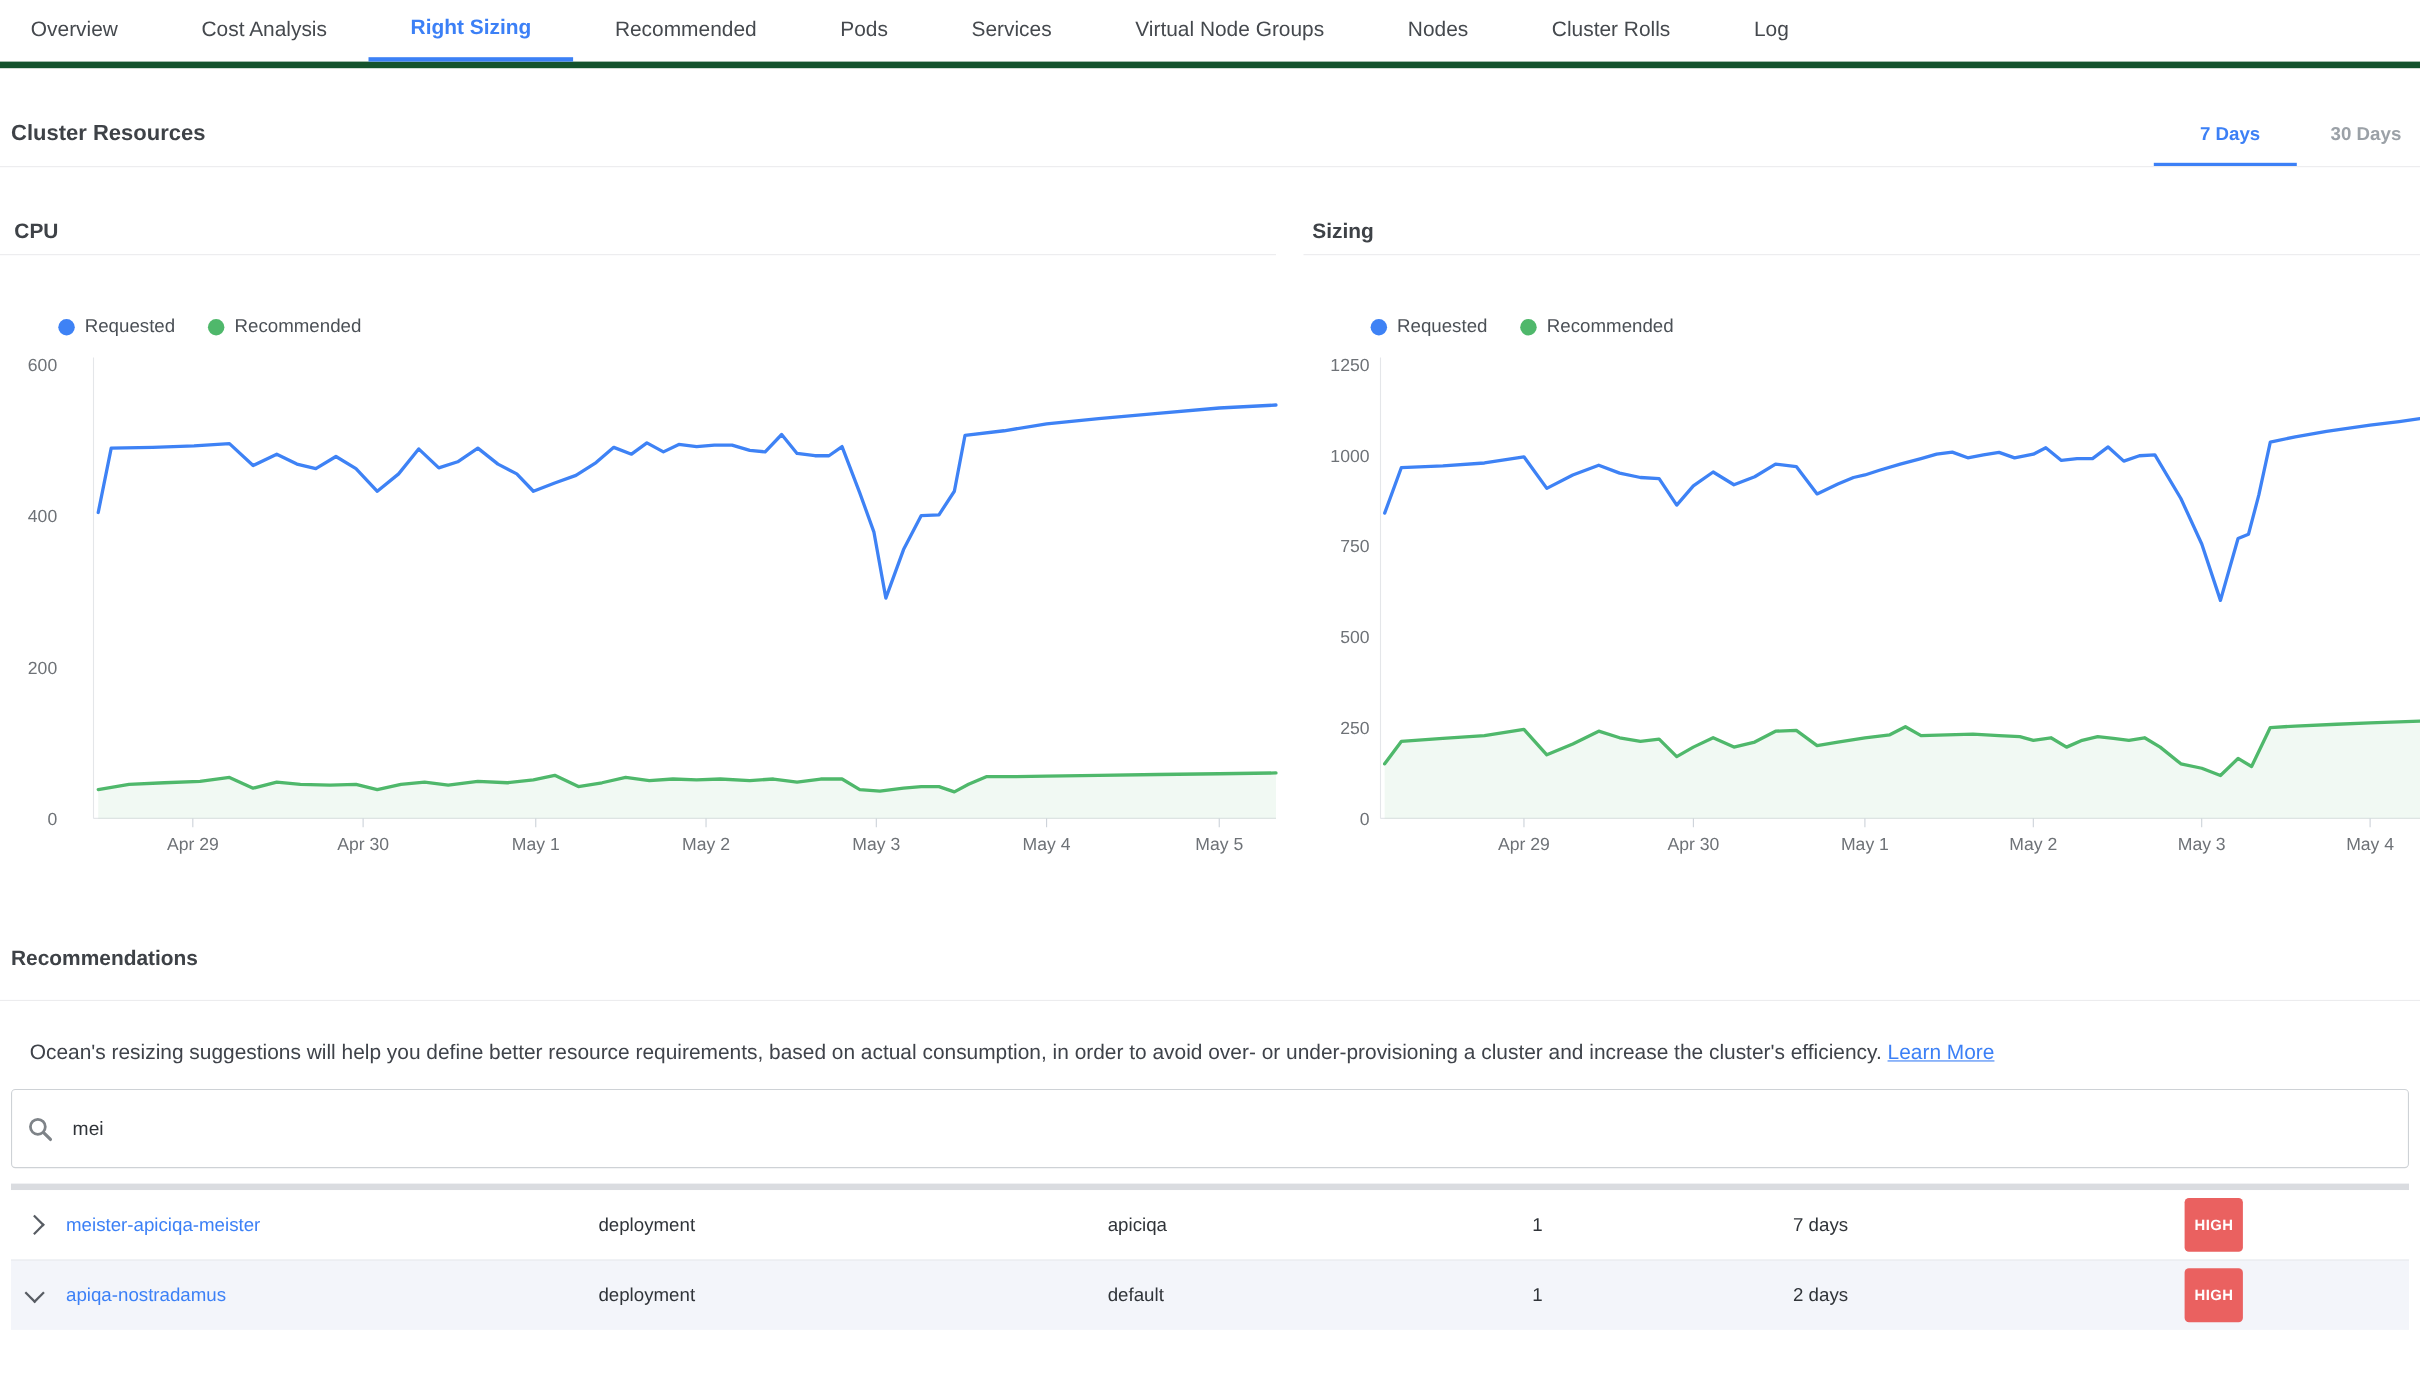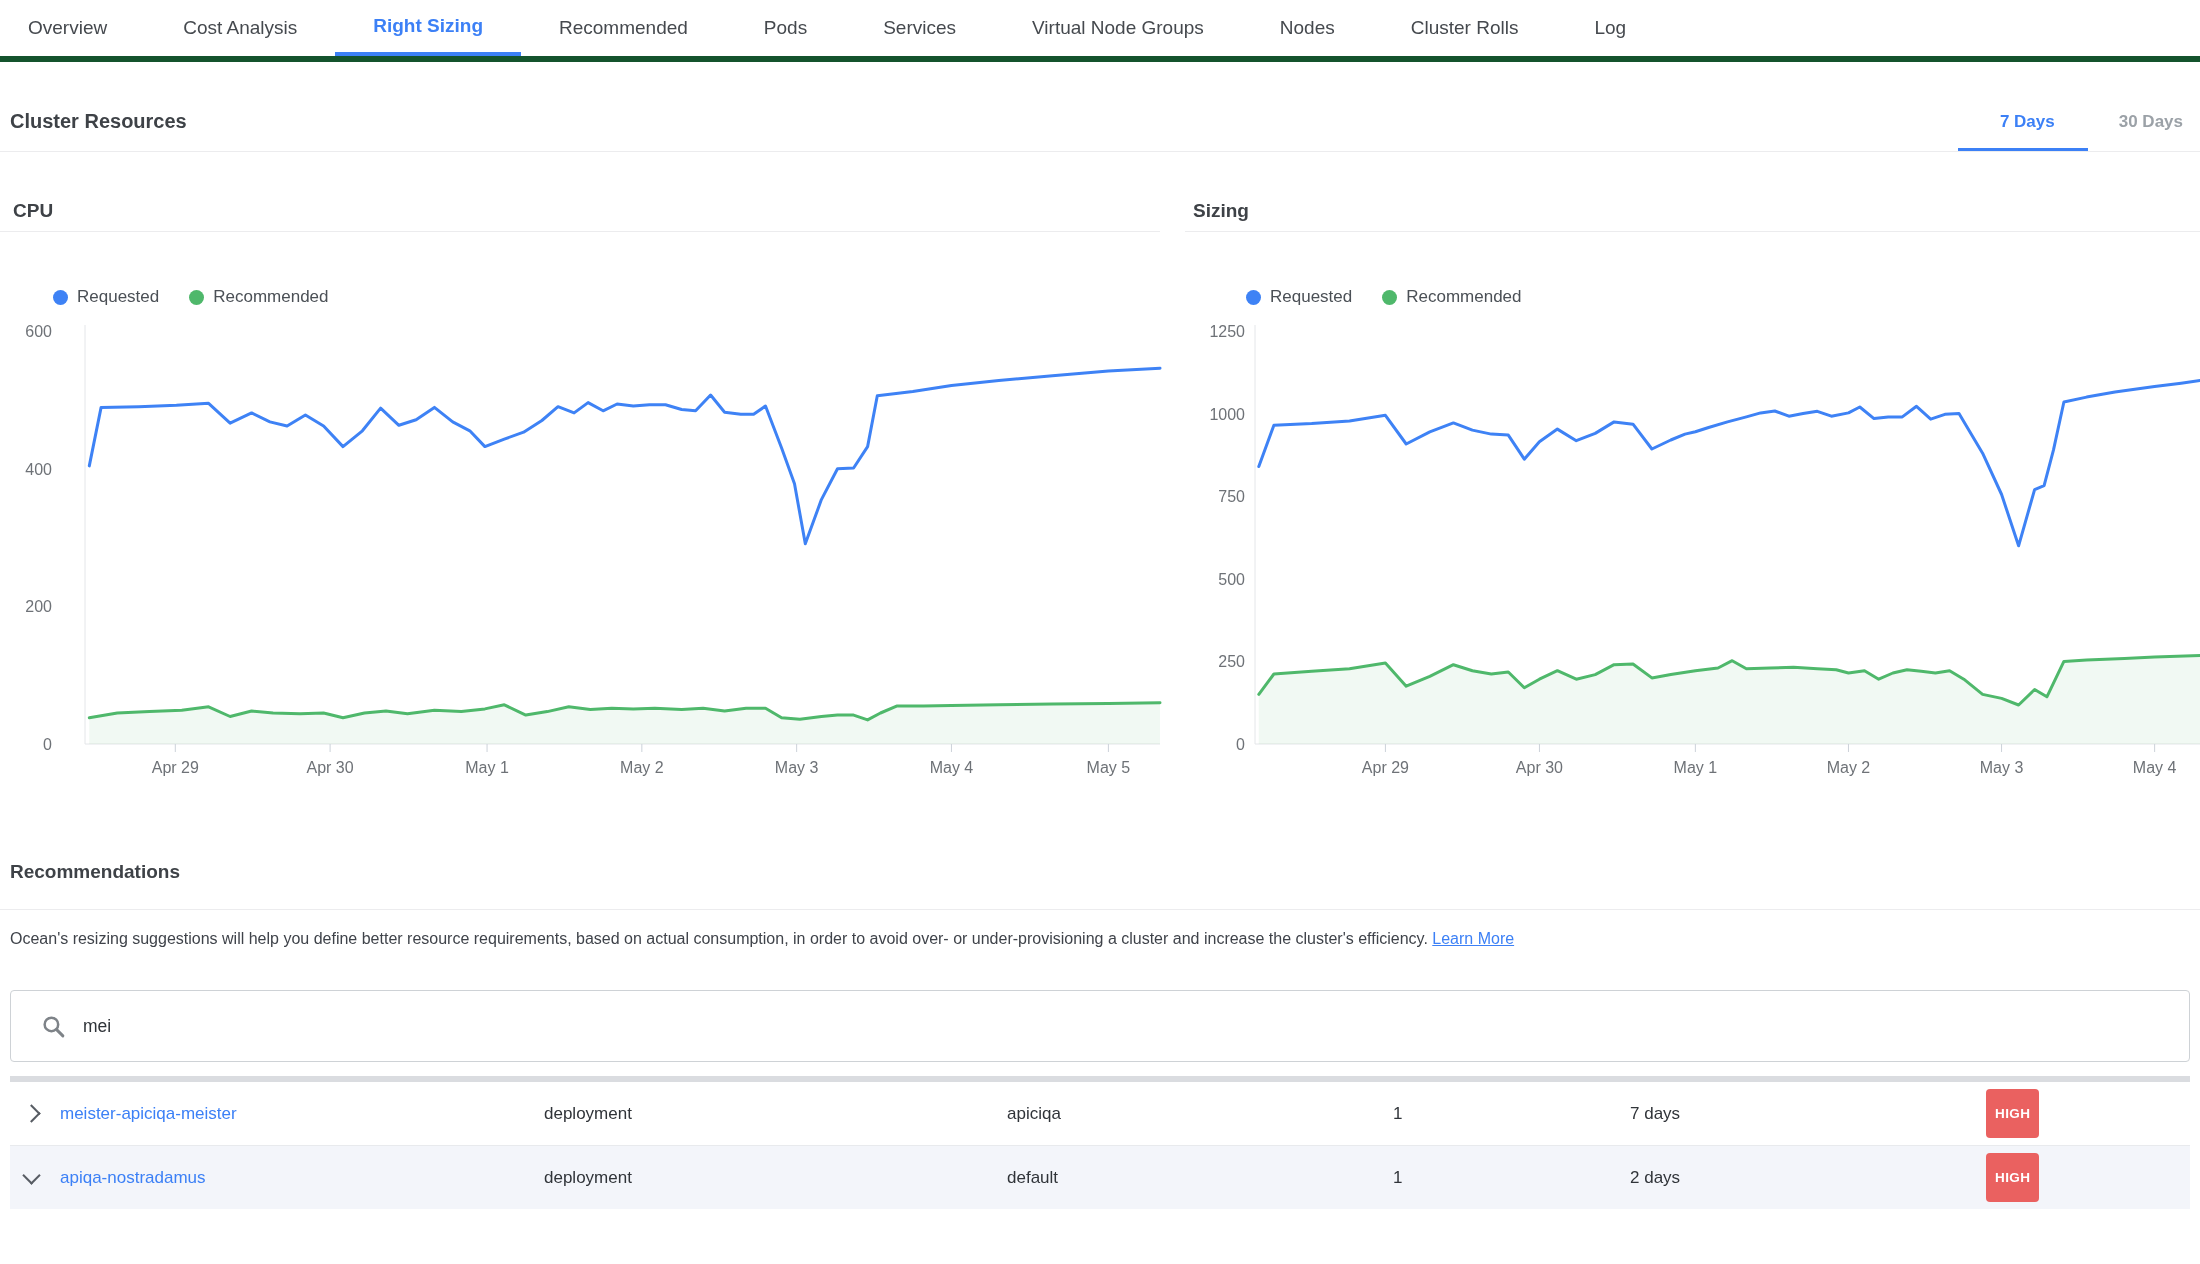--- a/index.html
+++ b/index.html
@@ -34,27 +34,27 @@
   #legend-cpu{left:53px;} #legend-memory{left:1246px;}
   .legend-item{display:flex;align-items:center;cursor:pointer;}
   .dot{width:15px;height:15px;border-radius:50%;margin-right:9px;flex:0 0 auto;}
   .dot-blue{background:#3e82f5;} .dot-green{background:#4fb86b;}
   .plot{position:absolute;top:320px;height:475px;}
   #plot-cpu{left:0;width:1170px;} #plot-memory{left:1185px;width:1015px;}
   .ax{font-size:16px;fill:#6e7277;font-family:"Liberation Sans",sans-serif;}
   
   .reco-title{position:absolute;left:10px;top:861px;font-size:19px;font-weight:700;color:#3e4247;margin:0;}
   .reco-div{position:absolute;left:0;top:909px;width:2200px;height:1px;background:#ececee;}
-  .reco-desc{position:absolute;left:10px;top:930px;font-size:16px;color:#3f434a;margin:0;white-space:nowrap;}
+  .reco-desc{position:absolute;left:10px;top:930px;font-size:19px;color:#3f434a;margin:17px;white-space:nowrap;}
   a.learn{color:#3c80f6;text-decoration:underline;cursor:pointer;}
   
   .search-box{
     position:absolute;left:10px;top:990px;width:2180px;height:72px;box-sizing:border-box;
     border:1px solid #ced2d6;border-radius:4px;display:flex;align-items:center;
-    padding-left:30px;gap:15px;background:#fff;
+    padding-left:13px;gap:15px;background:#fff;
   }
   .search-input{
     border:none;outline:none;font-size:17.5px;color:#2f3338;flex:1;background:transparent;
     font-family:"Liberation Sans",sans-serif;
   }
   
   .rtable{position:absolute;left:10px;top:1076px;width:2180px;}
   .grid{display:grid;grid-template-columns:513px 463px 391px 232px 365px 1fr;align-items:center;}
   .thead{height:55px;}
   .th{

